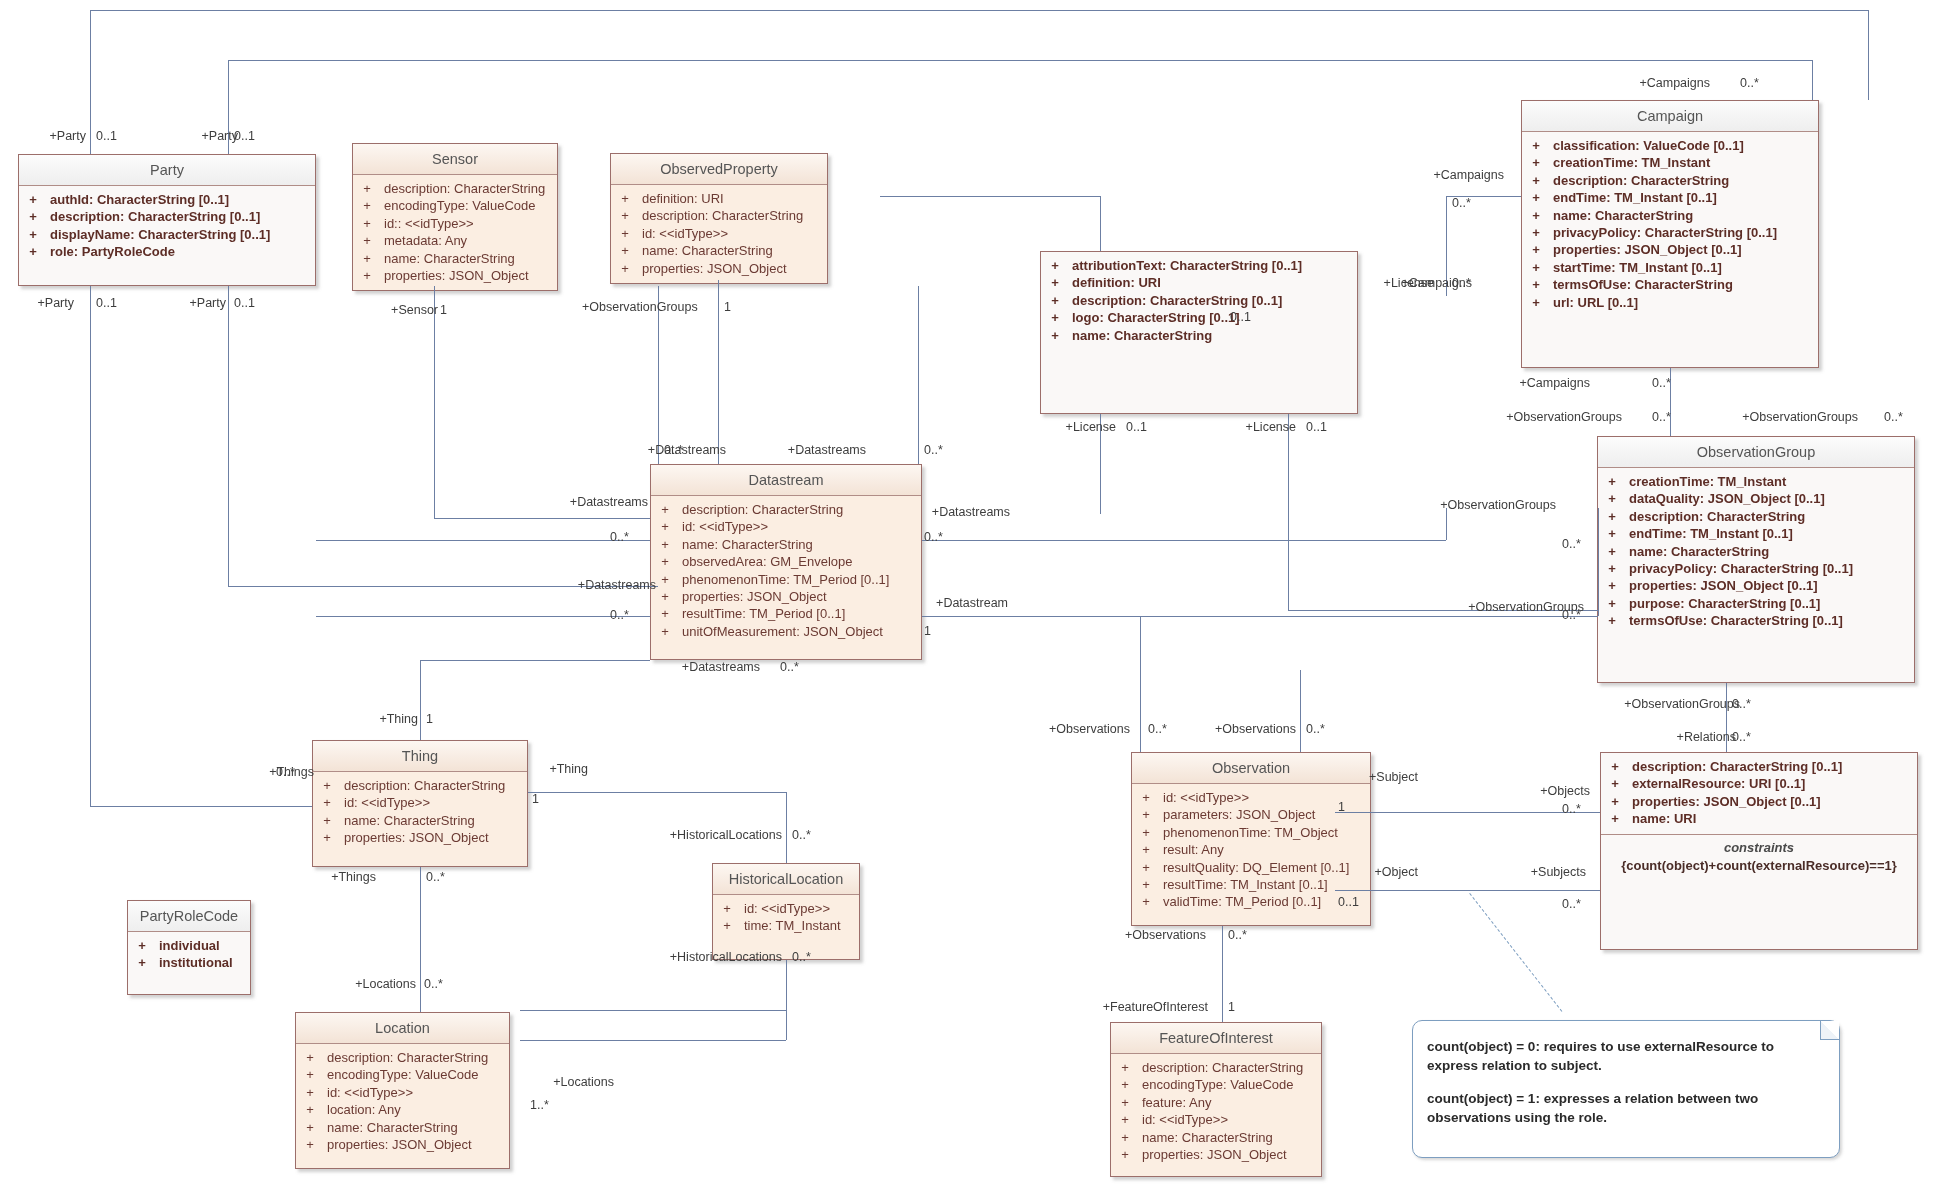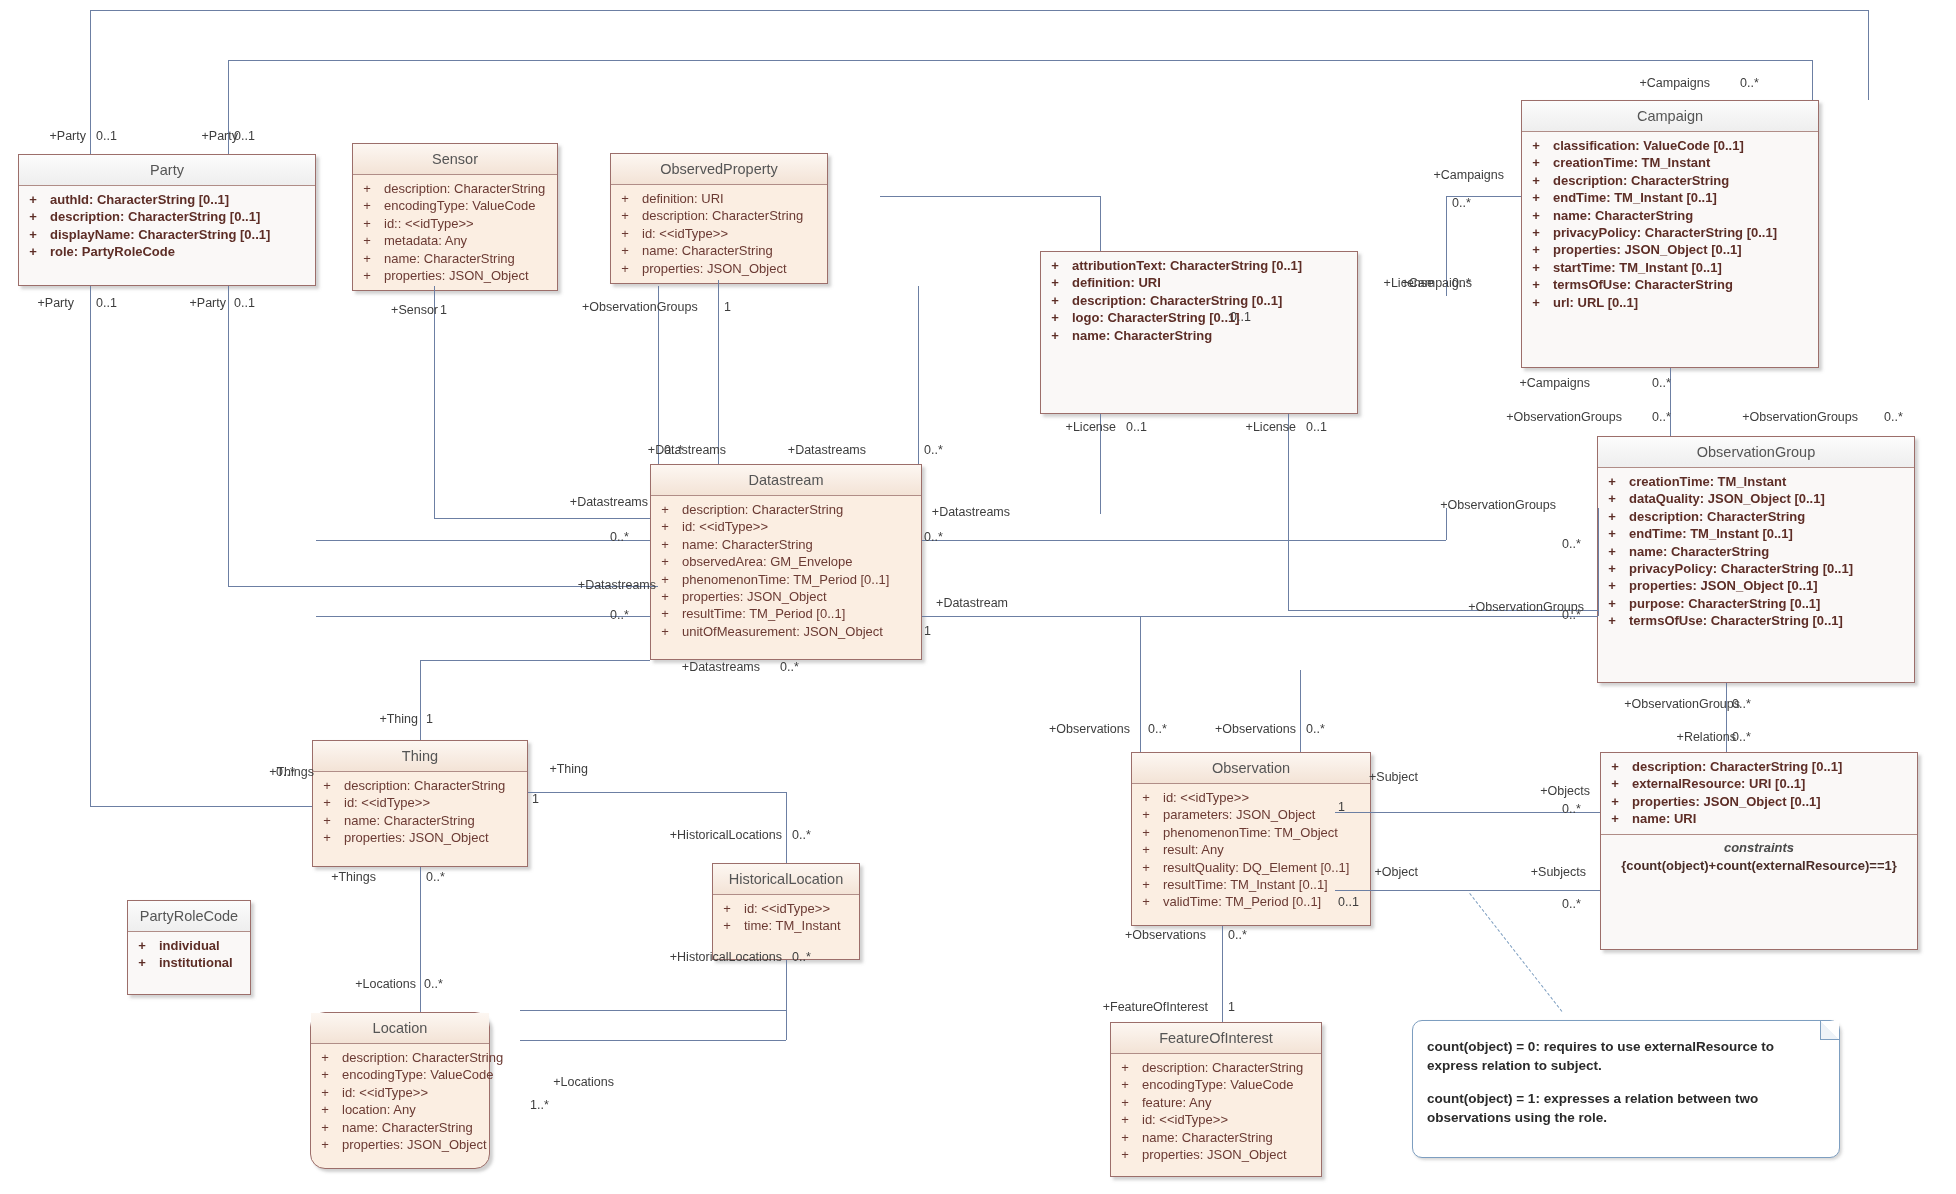--- a/index.html
+++ b/index.html
@@ -300,21 +300,21 @@
         <div class="row">
           <span class="pl">+</span>
           <span class="nm">id: &lt;&lt;idType&gt;&gt;</span>
         </div>
         <div class="row">
           <span class="pl">+</span>
           <span class="nm">time: TM_Instant</span>
         </div>
       </div>
     </div>
-    <div class="uml tan" style="left: 310px; top: 1012px; width: 180px; min-height: 157px; border-radius: 15px;">
+    <div class="uml tan" style="left: 295px; top: 1012px; width: 215px; min-height: 157px;">
       <div class="ttl">Location</div>
       <div class="attrs">
         <div class="row">
           <span class="pl">+</span>
           <span class="nm">description: CharacterString</span>
         </div>
         <div class="row">
           <span class="pl">+</span>
           <span class="nm">encodingType: ValueCode</span>
         </div>

